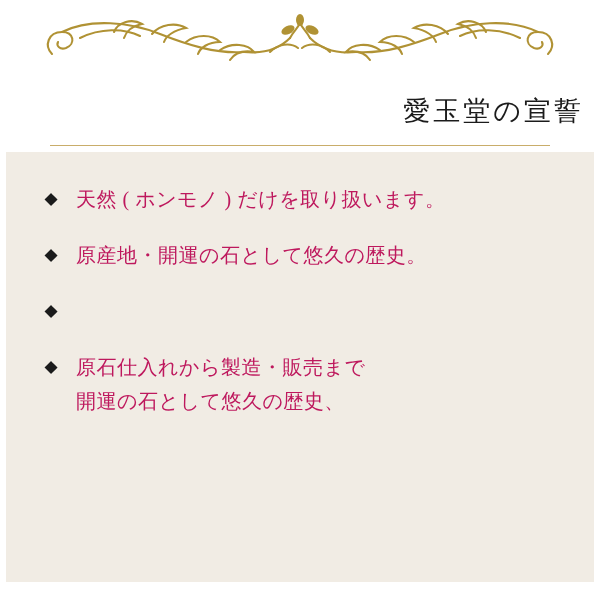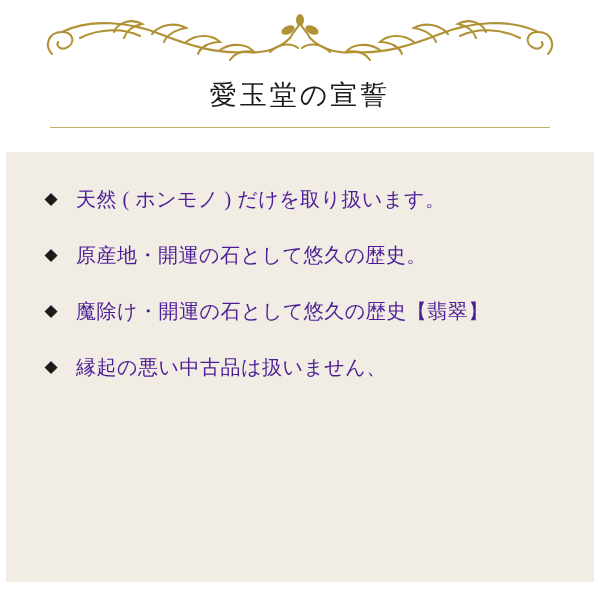--- a/index.html
+++ b/index.html
@@ -37,22 +37,23 @@
     left: 0;
     width: 600px;
     text-align: center;
   }
   .title {
     font-size: 27px;
     letter-spacing: 3px;
     color: #1b1b1b;
     font-family: "Liberation Serif", "DejaVu Serif", serif;
     font-weight: normal;
-    margin: 0;
+    margin: 16px;
     line-height: 1.3;
+    text-align: right;
   }
   .title-rule {
     width: 500px;
     height: 1px;
     background: #c9ad6a;
     margin: 14px auto 0 auto;
   }
 
   
   .panel {
@@ -83,21 +84,21 @@
     font-size: 17px;
     line-height: 34px;
     text-align: center;
   }
   .lines {
     flex: 1 1 auto;
   }
   .line {
     font-size: 20px;
     line-height: 34px;
-    color: #4c1d95;
+    color: #be185d;
     letter-spacing: 0.5px;
     white-space: nowrap;
   }
 </style>
 </head>
 <body>
 
 <div class="page">
 
   <div class="ornament">
@@ -153,27 +154,27 @@
       <li class="pledge-item">
         <span class="diamond">◆</span>
         <span class="lines">
           <div class="line">原産地・開運の石として悠久の歴史。</div>
         </span>
       </li>
 
       <li class="pledge-item">
         <span class="diamond">◆</span>
         <span class="lines">
-          <div class="line">魔除け・開運の石として悠久の歴史【翡翠】</div>
         </span>
       </li>
 
       <li class="pledge-item">
         <span class="diamond">◆</span>
         <span class="lines">
-          <div class="line">縁起の悪い中古品は扱いません、</div>
+          <div class="line">原石仕入れから製造・販売まで</div>
+          <div class="line">開運の石として悠久の歴史、</div>
         </span>
       </li>
 
     </ul>
   </div>
 
 </div>
 
 </body></html>

